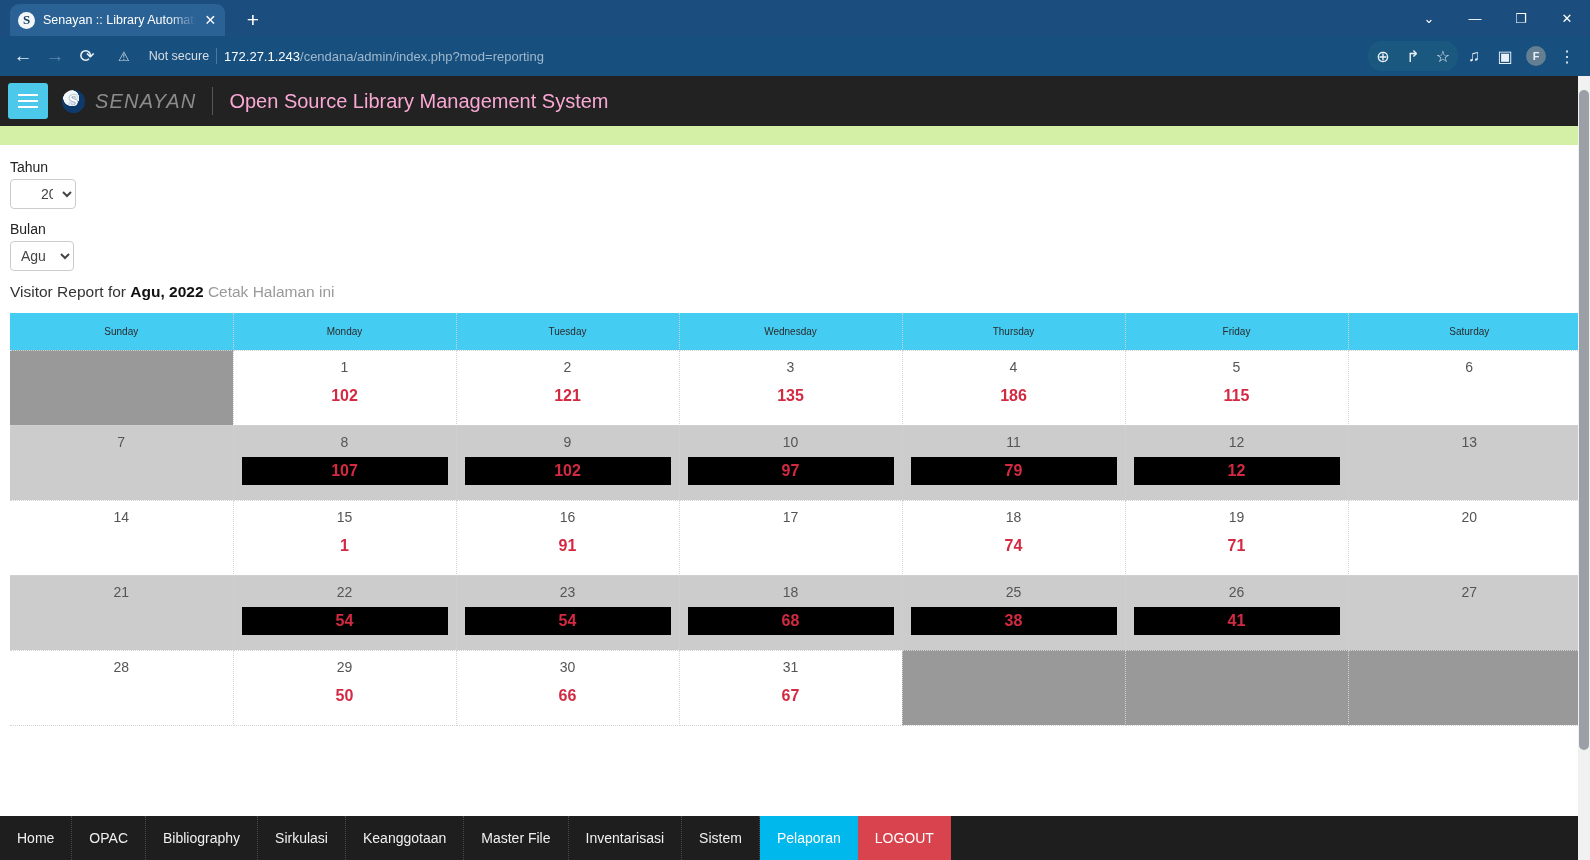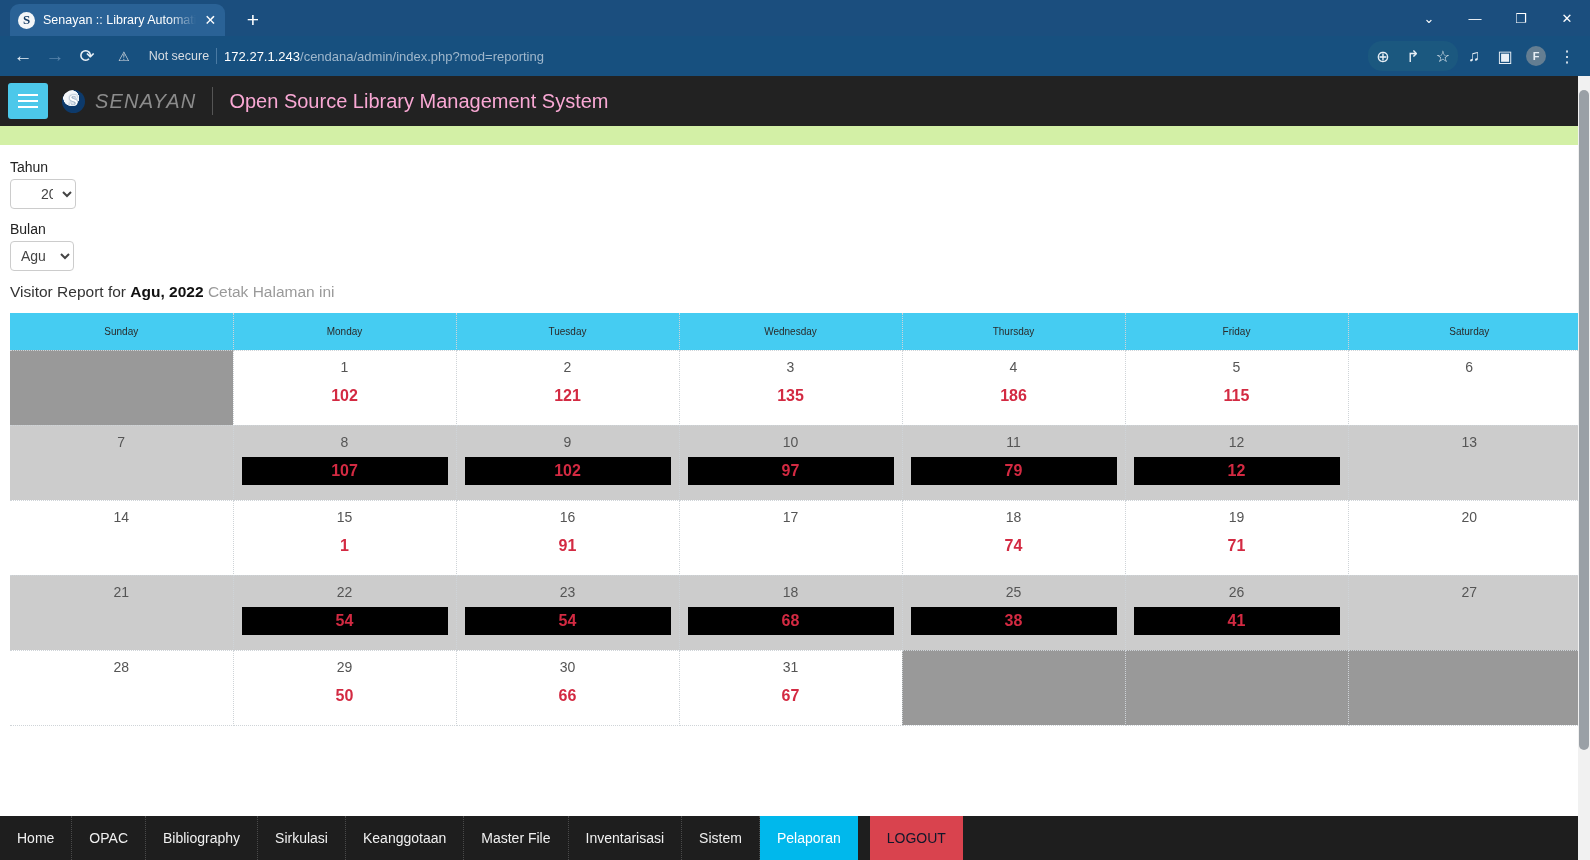--- a/index.html
+++ b/index.html
@@ -144,21 +144,21 @@
   
   .bottom-nav {
     position: absolute; left: 0; bottom: 0; width: 1578px; height: 44px;
     background: #1e1e1e; display: flex; align-items: stretch;
   }
   .nav-item {
     display: flex; align-items: center; padding: 0 17px; color: #f0f0f0;
     font-size: 14px; cursor: pointer; border-right: 1px dotted #4a4a4a;
   }
   .nav-item.active { background: #00b8ec; color: #fff; border-right: none; }
-  .nav-item.logout { background: #d9434e; color: #0f172a; border-right: none; margin-left: 12px; }
+  .nav-item.logout { background: #d9434e; color: #ffffff; border-right: none; }
 
   
   .page-scroll {
     position: absolute; top: 0; right: 0; width: 12px; height: 784px; background: #f1f1f1;
   }
   .page-thumb {
     position: absolute; top: 14px; left: 1px; width: 10px; height: 660px;
     background: #9aa0a6; border-radius: 5px;
   }
 </style>

